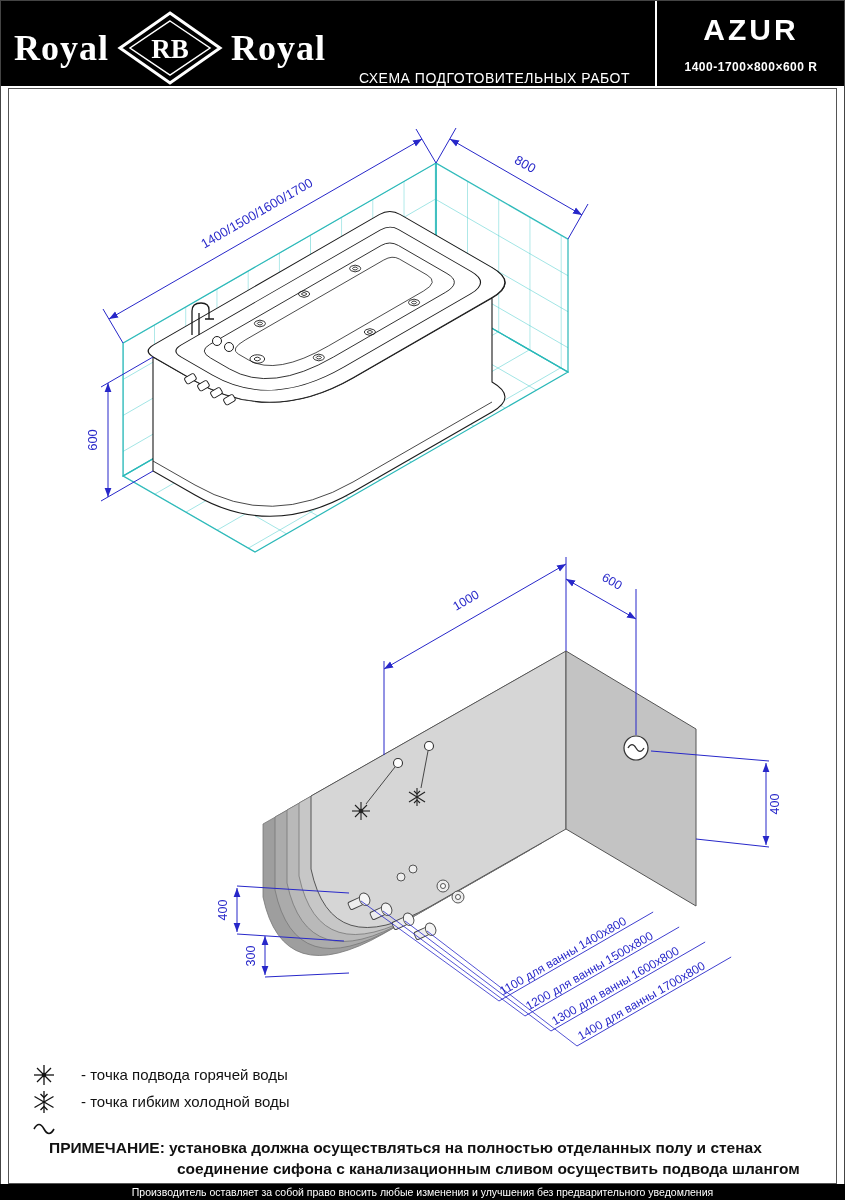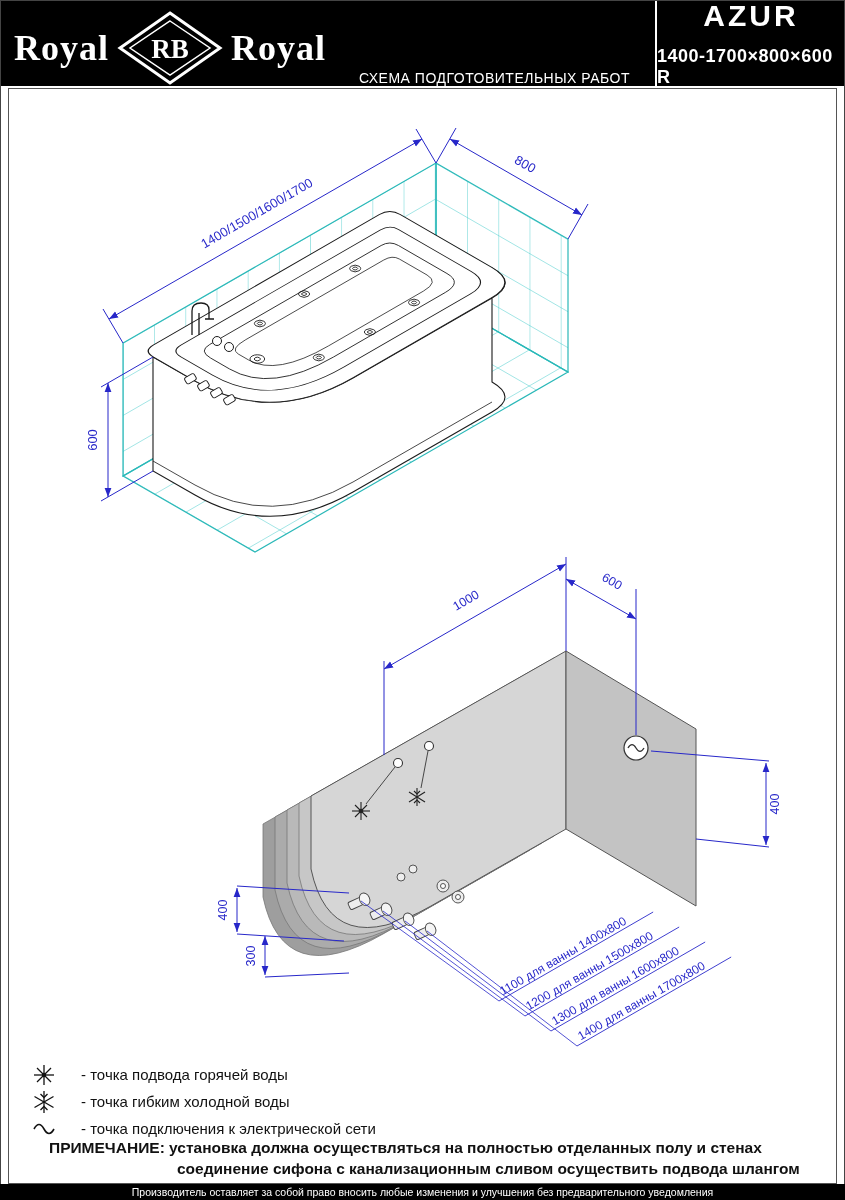--- a/index.html
+++ b/index.html
@@ -8,21 +8,21 @@
   .page{position:absolute;inset:0;outline:1px solid #444;outline-offset:-1px;}
 
   
   header{display:flex;align-items:flex-end;height:86px;background:#000;color:#fff;}
   .brand{display:flex;align-items:center;gap:8px;padding:0 8px 0 14px;}
   .brand-word{font-family:"Liberation Serif",serif;font-weight:bold;font-size:36px;letter-spacing:1px;}
   .diamond-svg{display:block;}
   .header-title{flex:1;text-align:center;font-weight:normal;font-size:14px;letter-spacing:0.5px;white-space:nowrap;}
   .header-right{width:188px;align-self:stretch;border-left:2px solid #fff;display:flex;flex-direction:column;justify-content:center;align-items:center;gap:13px;}
   .model{font-weight:bold;font-size:30px;letter-spacing:3px;}
-  .model-size{font-weight:bold;font-size:18px;letter-spacing:0.5px;}
+  .model-size{font-weight:bold;font-size:12px;letter-spacing:0.5px;}
 
   
   .frame{position:absolute;left:8px;top:88px;width:827px;height:1094px;border:1px solid #555;background:#fff;}
   .drawing-svg{position:absolute;left:0;top:0;}
 
   
   .legend{position:absolute;left:22px;top:972px;}
   .legend-row{display:flex;align-items:center;gap:24px;height:27px;}
   .legend-row span{font-size:15px;}
 
@@ -261,21 +261,20 @@
           <line x1="3.5" y1="7.5" x2="22.5" y2="18.5"></line>
             <line x1="3.5" y1="18.5" x2="22.5" y2="7.5"></line>
           <path d="M 9.5,5 L 13,8.5 L 16.5,5 M 9.5,21 L 13,17.5 L 16.5,21"></path>
         </svg>
         <span>- точка гибким холодной воды</span>
       </div>
       <div class="legend-row">
         <svg width="26" height="26" stroke="#111" stroke-width="1.6" fill="none">
           <path d="M 3,13 c 3.3,-6 6.7,-6 10,0 s 6.7,6 10,0"></path>
         </svg>
-        <span>- точка подключения к электрической сети</span>
       </div>
     </div>
 
     <div class="note">
       <div>
         <span class="lbl">ПРИМЕЧАНИЕ:</span>
         <span>установка должна осуществляться на полностью отделанных полу и стенах</span>
       </div>
       <div class="note-line2">соединение сифона с канализационным сливом осуществить подвода шлангом</div>
     </div>

